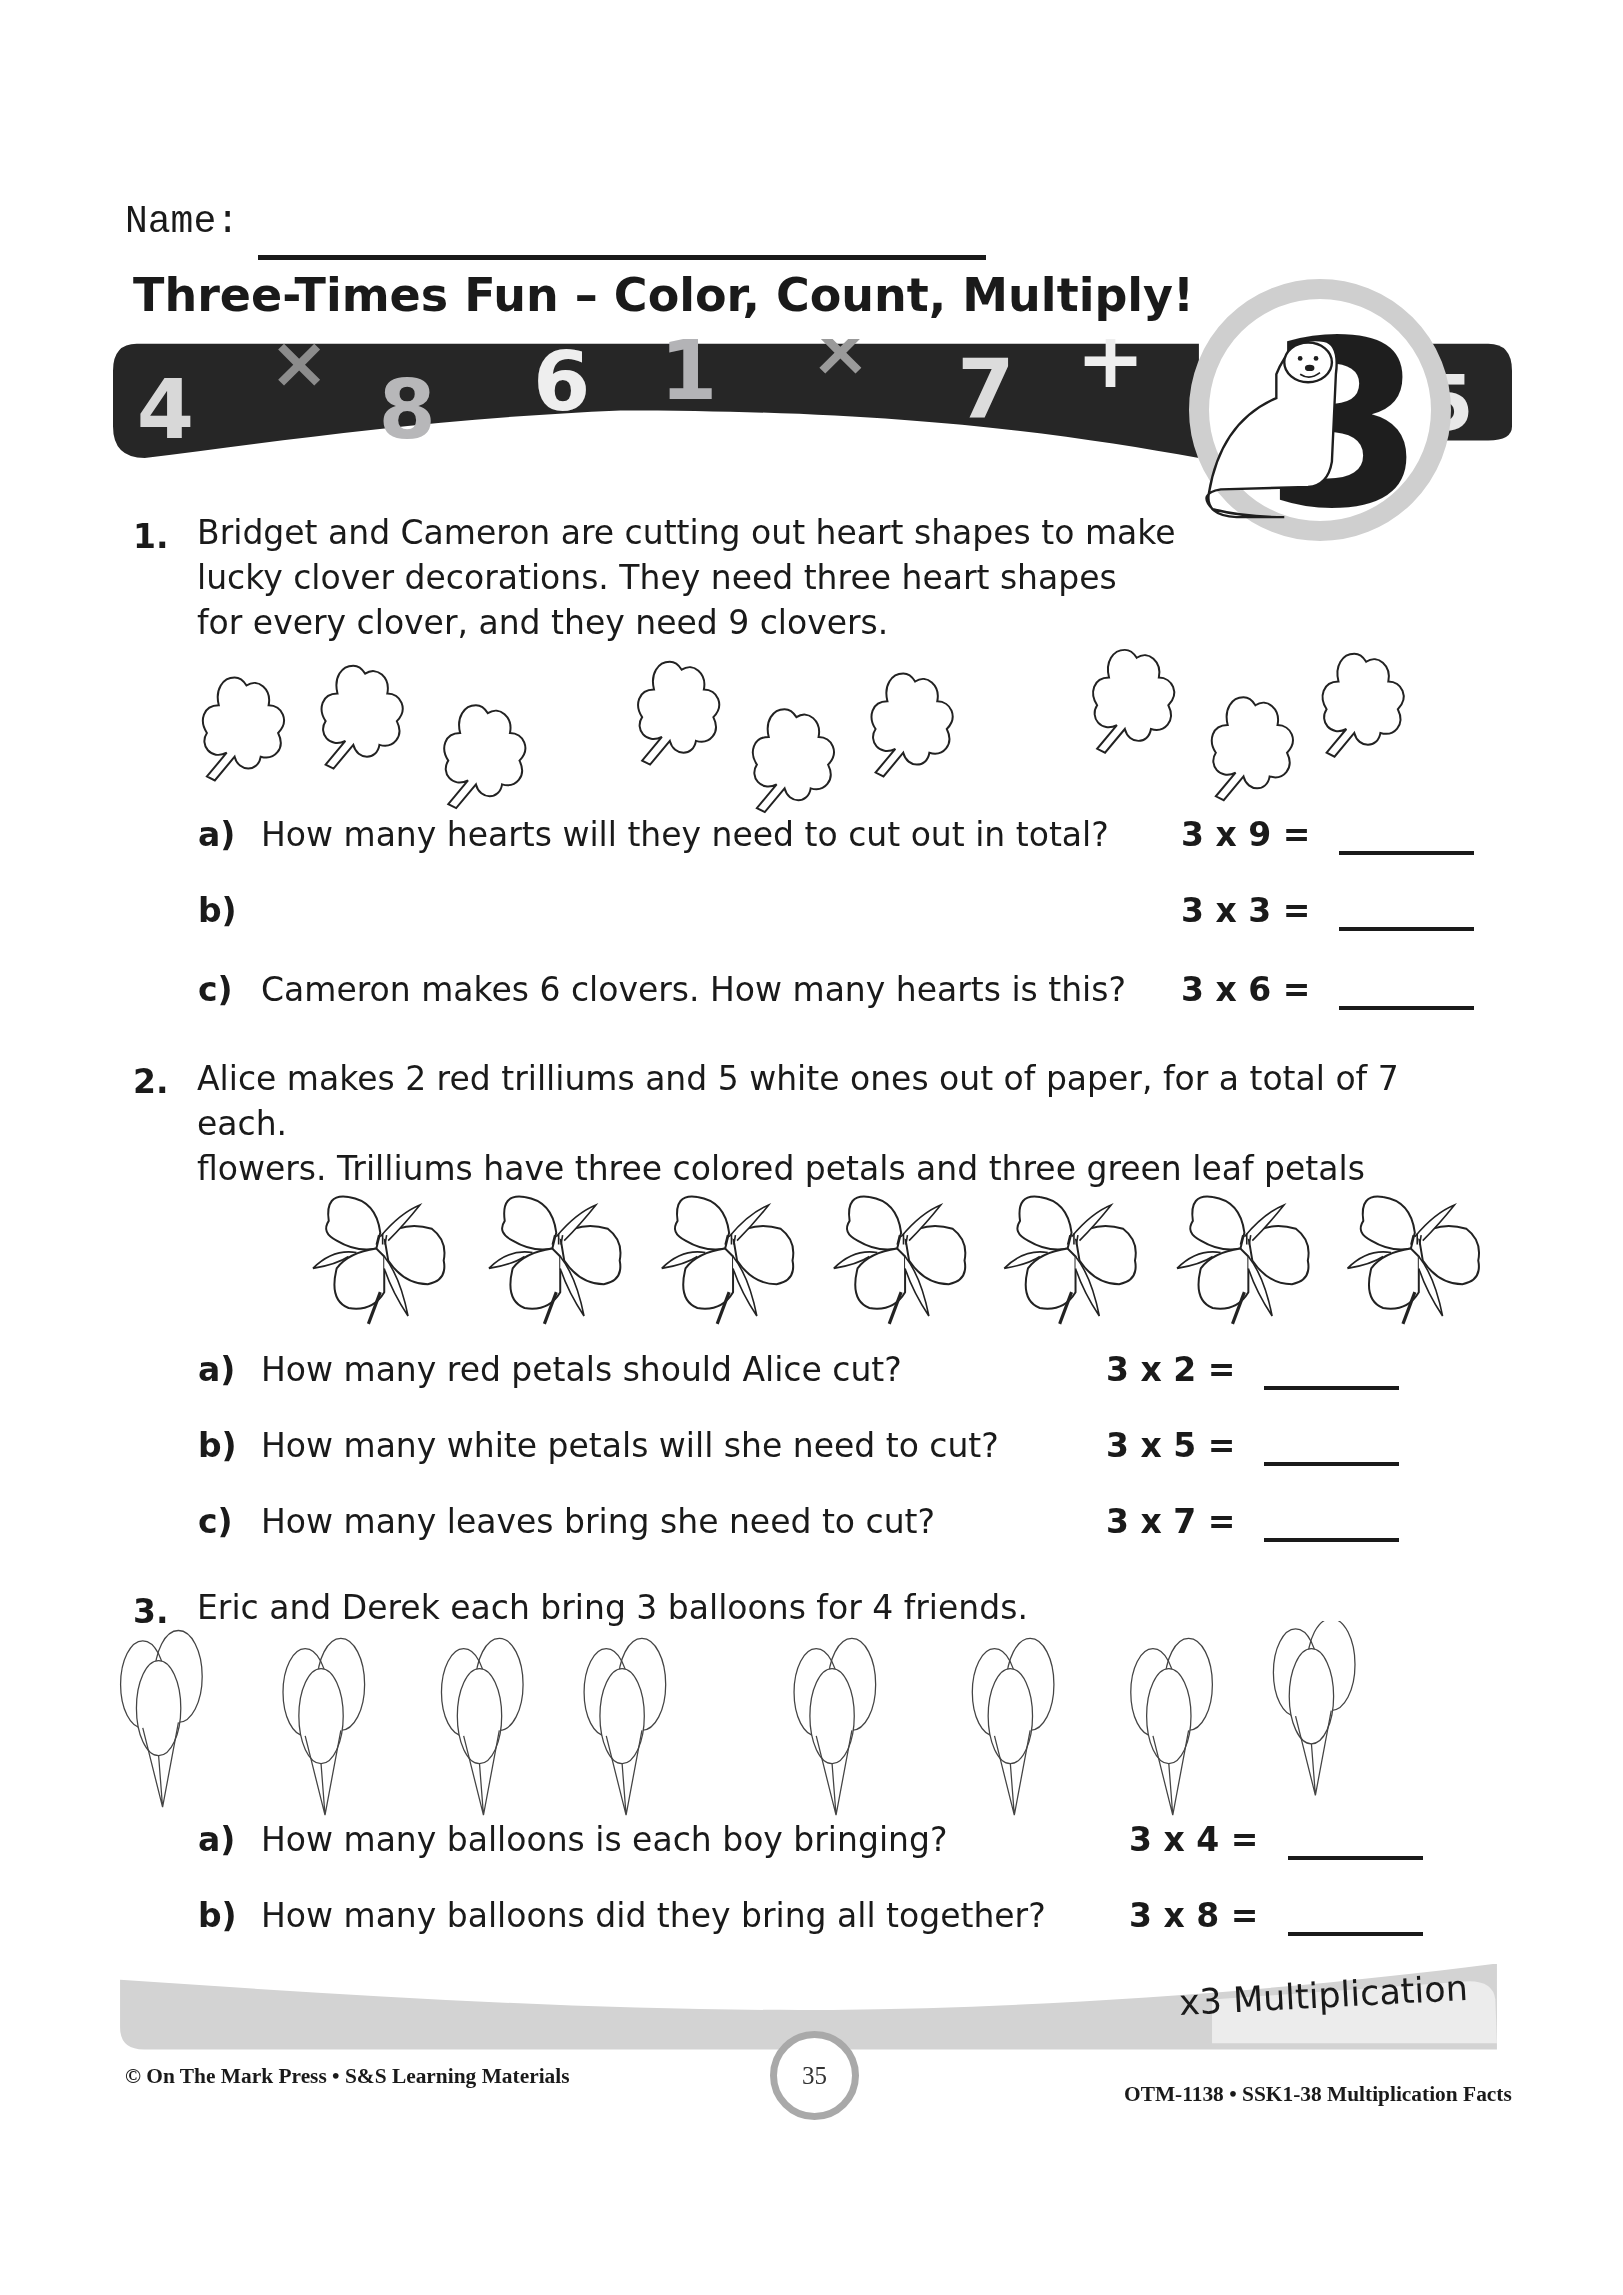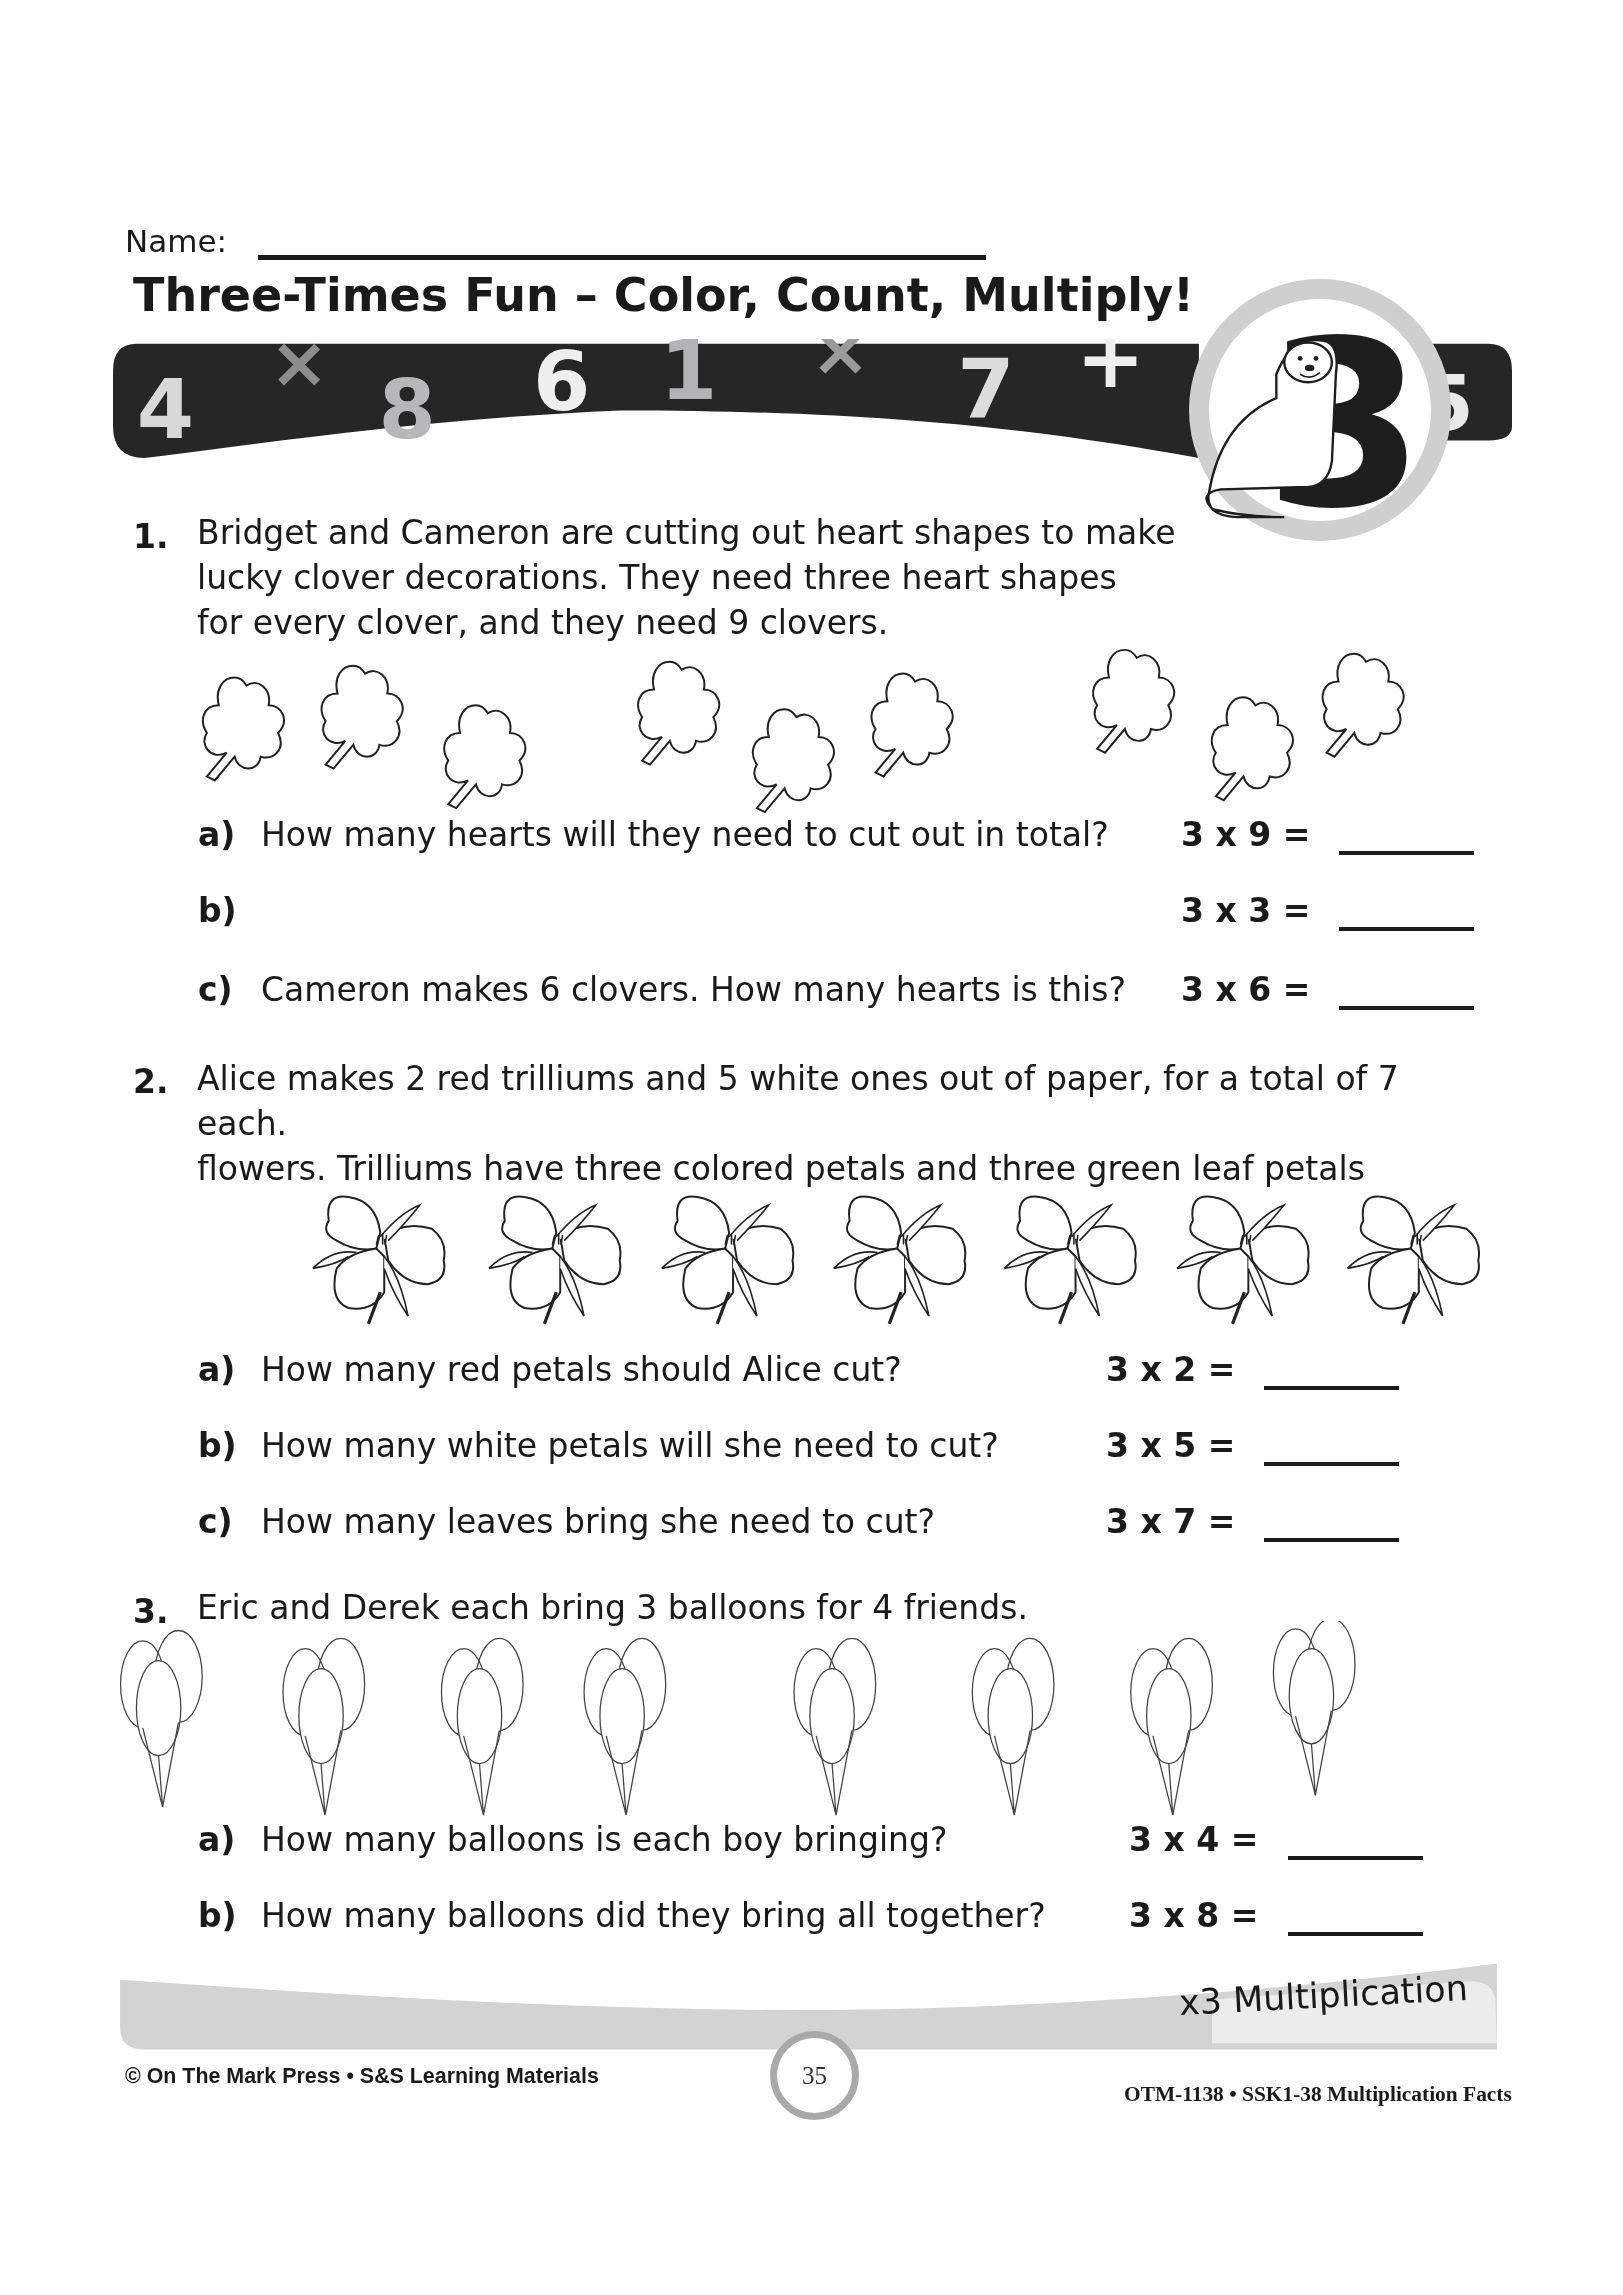--- a/index.html
+++ b/index.html
@@ -2,40 +2,40 @@
 <html style="font-size:12.7px"><head>
 <meta charset="utf-8">
 <style>
   html, body { margin:0; padding:0; background:#ffffff; }
   body { width:1623px; height:2295px; position:relative; overflow:hidden;
          font-family:"DejaVu Sans", sans-serif; color:#111; }
   .abs { position:absolute; }
   .txt { font-family:"DejaVu Sans", sans-serif; color:#1a1a1a; white-space:nowrap; }
 
   
-  .name-label { left:125px; top:223px; font-size:31px; }
+  .name-label { left:125px; top:200px; font-size:38px;font-family:Liberation Mono, monospace; }
   .name-line { left:258px; top:255px; width:728px; height:4.8px; background:#1a1a1a; }
   .title { left:133px; top:268px; font-size:46px; font-weight:bold; letter-spacing:0px; }
 
   
   .banner { left:113px; top:339px; width:1399px; height:127px; }
   .mascot-ring { left:1189px; top:279px; width:262px; height:262px; border-radius:50%;
                  border:20.6px solid #cfcfcf; background:#fff; box-sizing:border-box; }
 
   
   .qnum { font-size:33px; font-weight:bold; }
   .qtext { font-size:33px; line-height:45px; }
   .sub-letter { font-size:33px; font-weight:bold; }
   .sub-text { font-size:33px; }
   .eq { font-size:33px; font-weight:bold; }
   .ans { height:4px; background:#1a1a1a; width:135px; }
 
   
   .footer-band { left:119px; top:1964px; width:1379px; height:91px; }
-  .footer-left { left:125px; top:2064px; font-family:Liberation Sans, sans-serif; font-weight:bold; font-size:21.4px; }
+  .footer-left { left:125px; top:2064px; font-family:Liberation Serif, serif; font-weight:bold; font-size:21.4px; }
   .footer-right { left:1124px; top:2064px; font-family:"Liberation Serif", serif; font-weight:bold; font-size:21.4px;margin-top:18px; }
   .page-circle { left:770px; top:2031px; width:89px; height:89px; border-radius:50%;
                  border:7.1px solid #a9a9a9; background:#fff; box-sizing:border-box;
                  display:flex; align-items:center; justify-content:center;
                  font-family:"Liberation Serif", serif; font-size:25px; color:#333; }
   .topic-label { left:1179px; top:1983px; font-size:35px; transform:rotate(-3deg); transform-origin:left center; }
 </style>
 </head>
 <body>
 

